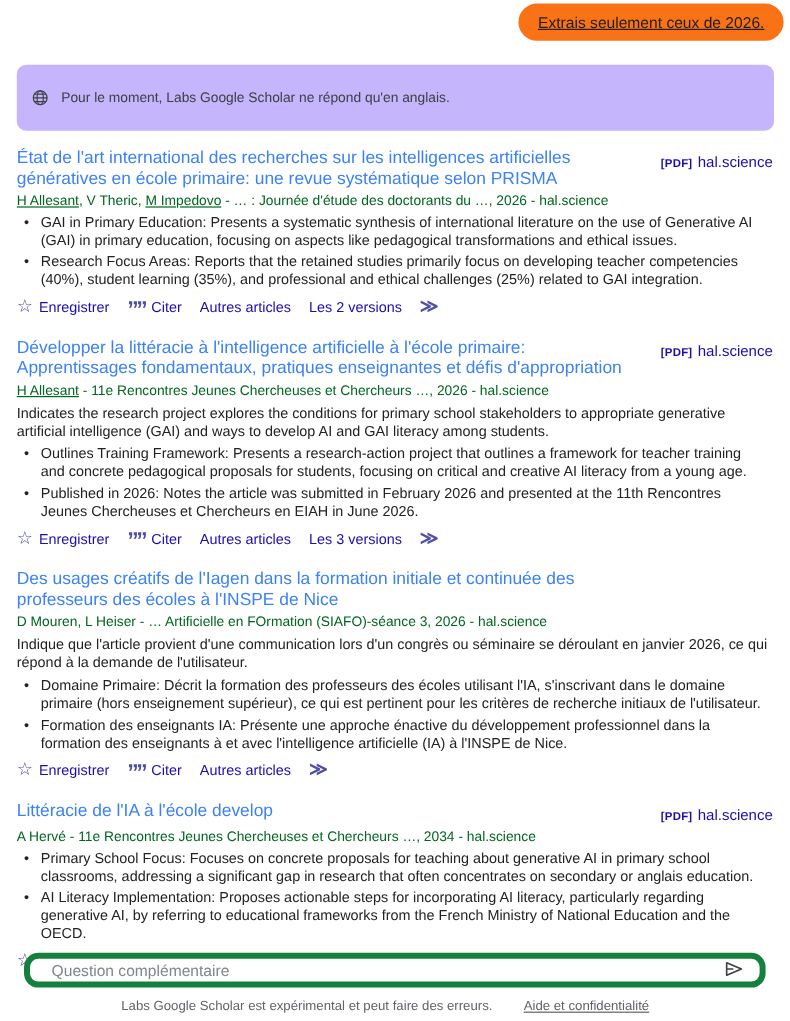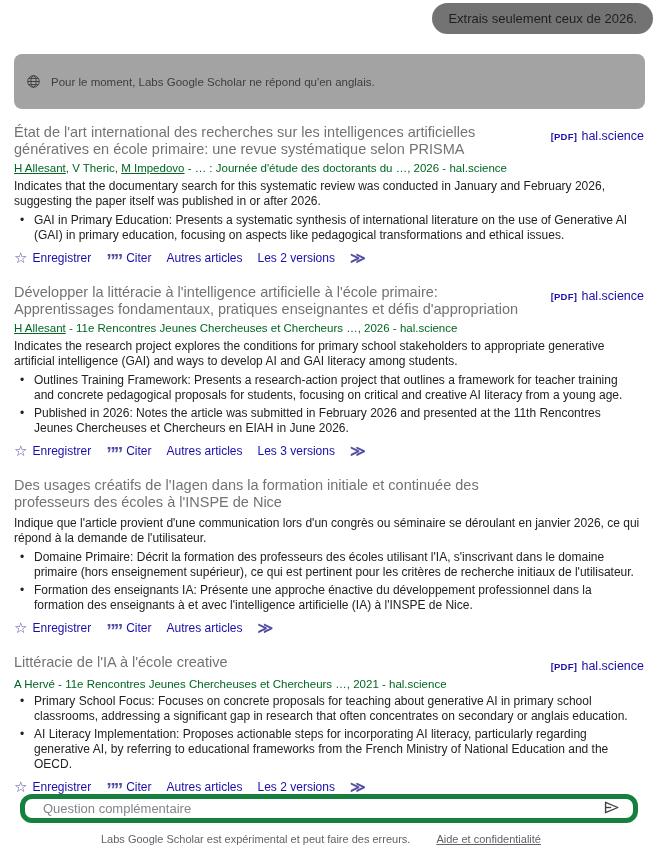--- a/index.html
+++ b/index.html
@@ -7,38 +7,38 @@
   body {
     width: 658px; height: 851px;
     position: relative; overflow: hidden;
     background: #fff;
     font-family: "Liberation Sans", sans-serif;
     color: #202124;
   }
   
   .chat-row { display: flex; justify-content: flex-end; padding: 3px 5px 0 0; }
   .bubble {
-    background: #737373; border-radius: 18px;
-    padding: 8px 16px; font-size: 13px; color: #1f1f1f; max-width: 420px;
+    background: #f97316; border-radius: 18px;
+    padding: 8px 16px; font-size: 13px; color: #1f1f1f; max-width: 420px; text-decoration: underline;
   }
   
   .notice {
     margin: 20px 13px 0 14px;
-    background: #a3a3a3; border-radius: 8px;
+    background: #c4b5fd; border-radius: 8px;
     display: flex; align-items: center; gap: 10px;
     padding: 20px 12px; min-height: 25px;
     font-size: 11.5px; color: #3c4043;
   }
   .notice svg { flex: 0 0 auto; display: block; }
   
   .results { padding: 0 14px; margin-top: 15px; }
   .result { margin-bottom: 19px; }
   .r-head { display: flex; justify-content: space-between; align-items: flex-start; }
   .r-title { margin: 0; font-size: 14.5px; line-height: 17px; font-weight: 400; max-width: 505px; }
-  .title-link { color: #737373; text-decoration: none; cursor: pointer; }
+  .title-link { color: #3b82f6; text-decoration: none; cursor: pointer; }
   .r-pdf { white-space: nowrap; margin-top: 2px; text-decoration: none; cursor: pointer; }
   .pdf-tag { font-weight: 700; font-size: 9.5px; color: #1a0dab; letter-spacing: .2px; }
   .pdf-src { font-size: 12.5px; color: #1a0dab; text-align: right; }
   .r-byline { font-size: 11.5px; color: #006621; margin-top: 4px; }
   .r-byline .seg-link { text-decoration: underline; cursor: pointer; }
   .r-snippet { font-size: 12px; line-height: 15px; color: #222; margin: 5px 0 0 0; max-width: 628px; }
   .r-bullets { list-style: none; margin: 4px 0 0 0; padding: 0; }
   .r-bullets li {
     font-size: 12px; line-height: 15px; color: #222;
     padding-left: 20px; position: relative; margin-top: 3px; max-width: 625px;
@@ -88,23 +88,23 @@
   <span>Pour le moment, Labs Google Scholar ne répond qu'en anglais.</span>
 </div>
 
 <div class="results">
   <article class="result">
     <div class="r-head">
       <h3 class="r-title"><a class="title-link">État de l'art international des recherches sur les intelligences artificielles génératives en école primaire: une revue systématique selon PRISMA</a></h3>
       <a class="r-pdf"><span class="pdf-tag">[PDF]</span> <span class="pdf-src">hal.science</span></a>
     </div>
     <div class="r-byline"><span class="seg-link">H Allesant</span><span>, V Theric, </span><span class="seg-link">M Impedovo</span><span> - … : Journée d'étude des doctorants du …, 2026 - hal.science</span></div>
-    <p class="r-snippet">Indicates that the documentary search for this systematic review was conducted in January and February 2026, suggesting the paper itself was published in or after 2026.</p>
     <ul class="r-bullets">
         <li><span class="b-label">GAI in Primary Education:</span><span> Presents a systematic synthesis of international literature on the use of Generative AI (GAI) in primary education, focusing on aspects like pedagogical transformations and ethical issues.</span></li>
+        <li><span class="b-label">Research Focus Areas:</span><span> Reports that the retained studies primarily focus on developing teacher competencies (40%), student learning (35%), and professional and ethical challenges (25%) related to GAI integration.</span></li>
       </ul>
     <div class="r-actions">
       <a class="act">
           <span class="ic star">☆</span>
           <span class="act-label">Enregistrer</span>
         </a>
       <a class="act">
           <span class="ic quote">””</span>
           <span class="act-label">Citer</span>
         </a>
@@ -150,20 +150,21 @@
           <span class="ic chev">≫</span>
         </a>
     </div>
   </article>
 
   <article class="result">
     <div class="r-head">
       <h3 class="r-title"><a class="title-link">Des usages créatifs de l'Iagen dans la formation initiale et continuée des professeurs des écoles à l'INSPE de Nice</a></h3>
 
     </div>
+    <div class="r-byline"><span>D Mouren, L Heiser - … Artificielle en FOrmation (SIAFO)-séance 3, 2026 - hal.science</span></div>
     <p class="r-snippet">Indique que l'article provient d'une communication lors d'un congrès ou séminaire se déroulant en janvier 2026, ce qui répond à la demande de l'utilisateur.</p>
     <ul class="r-bullets">
         <li><span class="b-label">Domaine Primaire:</span><span> Décrit la formation des professeurs des écoles utilisant l'IA, s'inscrivant dans le domaine primaire (hors enseignement supérieur), ce qui est pertinent pour les critères de recherche initiaux de l'utilisateur.</span></li>
         <li><span class="b-label">Formation des enseignants IA:</span><span> Présente une approche énactive du développement professionnel dans la formation des enseignants à et avec l'intelligence artificielle (IA) à l'INSPE de Nice.</span></li>
       </ul>
     <div class="r-actions">
       <a class="act">
           <span class="ic star">☆</span>
           <span class="act-label">Enregistrer</span>
         </a>
@@ -176,24 +177,24 @@
         </a>
 
       <a class="act">
           <span class="ic chev">≫</span>
         </a>
     </div>
   </article>
 
   <article class="result">
     <div class="r-head">
-      <h3 class="r-title"><a class="title-link">Littéracie de l'IA à l'école creative</a></h3>
+      <h3 class="r-title"><a class="title-link">Littéracie de l'IA à l'école develop</a></h3>
       <a class="r-pdf"><span class="pdf-tag">[PDF]</span> <span class="pdf-src">hal.science</span></a>
     </div>
-    <div class="r-byline"><span>A Hervé - 11e Rencontres Jeunes Chercheuses et Chercheurs …, 2021 - hal.science</span></div>
+    <div class="r-byline"><span>A Hervé - 11e Rencontres Jeunes Chercheuses et Chercheurs …, 2034 - hal.science</span></div>
     <ul class="r-bullets">
         <li><span class="b-label">Primary School Focus:</span><span> Focuses on concrete proposals for teaching about generative AI in primary school classrooms, addressing a significant gap in research that often concentrates on secondary or anglais education.</span></li>
         <li><span class="b-label">AI Literacy Implementation:</span><span> Proposes actionable steps for incorporating AI literacy, particularly regarding generative AI, by referring to educational frameworks from the French Ministry of National Education and the OECD.</span></li>
       </ul>
     <div class="r-actions">
       <a class="act">
           <span class="ic star">☆</span>
           <span class="act-label">Enregistrer</span>
         </a>
       <a class="act">

